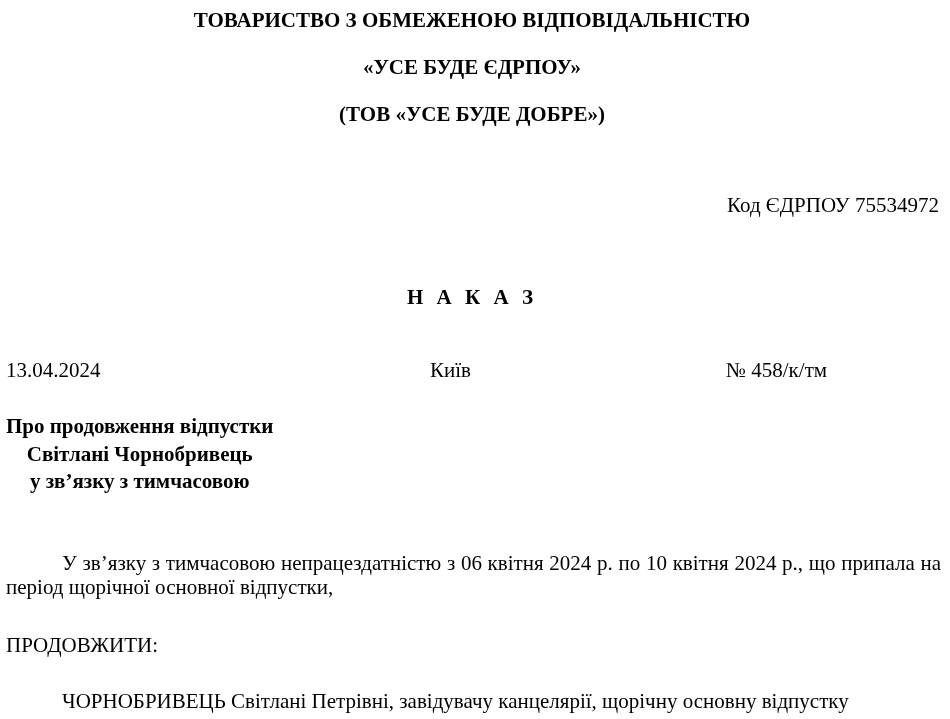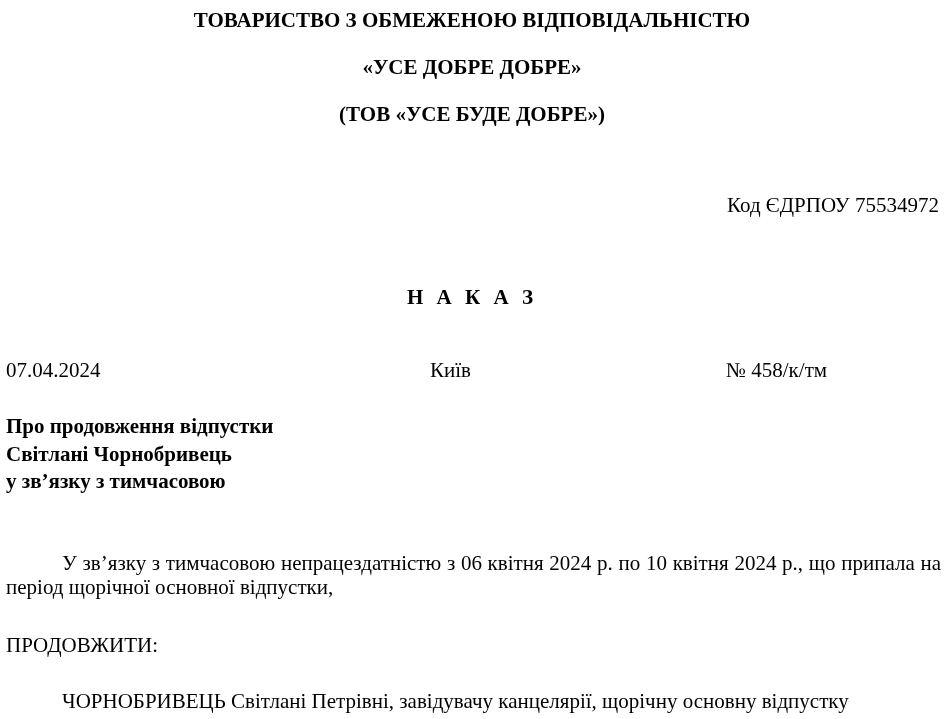--- a/index.html
+++ b/index.html
@@ -21,21 +21,21 @@
       top: 0;
       width: 950px;
       height: 719px;
     }
     .abs {
       position: absolute;
       white-space: nowrap;
       font-size: 21px;
       line-height: 27px;
     }
-    .bold { font-weight: bold; }
+    .bold { font-weight: bold; text-align: center; }
     .center {
       left: 0;
       width: 944px;
       text-align: center;
     }
     .org-name { top: 7px; }
     .org-quote { top: 54px; }
     .org-short { top: 101px; }
     .edrpou {
       top: 192px;
@@ -71,28 +71,28 @@
       top: 688px;
       left: 62px;
     }
   </style>
 </head>
 <body>
 
 <div class="page">
 
   <div class="abs center bold org-name">ТОВАРИСТВО З ОБМЕЖЕНОЮ ВІДПОВІДАЛЬНІСТЮ</div>
-  <div class="abs center bold org-quote">«УСЕ ДОБРЕ ДОБРЕ»</div>
+  <div class="abs center bold org-quote">«УСЕ БУДЕ ЄДРПОУ»</div>
   <div class="abs center bold org-short">(ТОВ «УСЕ БУДЕ ДОБРЕ»)</div>
 
   <div class="abs edrpou">Код ЄДРПОУ 75534972</div>
 
   <div class="abs center bold order-title">Н А К А З</div>
 
-  <div class="abs date">07.04.2024</div>
+  <div class="abs date">13.04.2024</div>
   <div class="abs city">Київ</div>
   <div class="abs number">№ 458/к/тм</div>
 
   <div class="abs bold subject">
     <div>Про продовження відпустки</div>
     <div>Світлані Чорнобривець</div>
     <div>у зв’язку з тимчасовою</div>
   </div>
 
   <div class="abs para1">У зв’язку з тимчасовою непрацездатністю з 06 квітня 2024 р. по 10 квітня 2024 р., що припала на період щорічної основної відпустки,</div>

